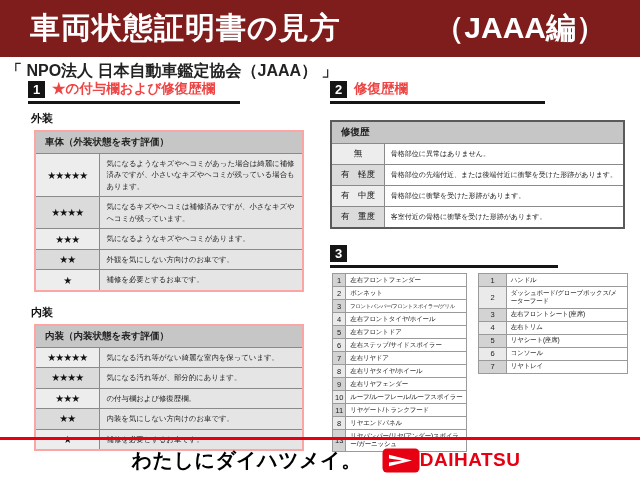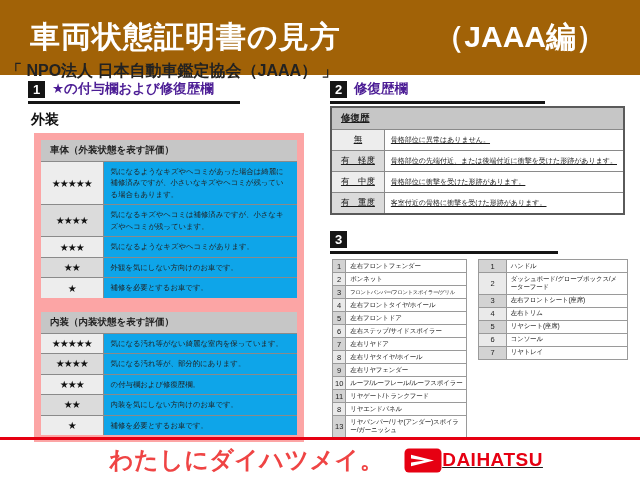--- a/index.html
+++ b/index.html
@@ -2,53 +2,53 @@
 <html><head>
 <meta charset="utf-8">
 <style>
   html,body{margin:0;padding:0;}
   body{
     width:640px;height:480px;position:relative;overflow:hidden;
     background:#ffffff;font-family:"Liberation Sans","DejaVu Sans",sans-serif;
     color:#1c1c1c;
   }
   
-  .banner{position:absolute;top:0;left:0;width:640px;height:75px;background:#a16207;
+  .banner{position:absolute;top:0;left:0;width:640px;height:57px;background:#7f1d1d;
     display:flex;align-items:center;}
   .banner-title{color:#fff;font-weight:bold;font-size:30px;margin-left:30px;letter-spacing:1px;}
   .banner-edition{color:#fff;font-weight:bold;font-size:30px;margin-left:auto;margin-right:34px;}
   
   .subtitle{position:absolute;top:61px;left:6px;font-size:16px;font-weight:bold;color:#222;}
   
   .sec-header{display:flex;align-items:center;gap:7px;border-bottom:3px solid #151515;
     padding-bottom:3px;}
   .sec-num{width:17px;height:17px;background:#151515;color:#fff;font-weight:bold;font-size:13px;
     display:flex;align-items:center;justify-content:center;flex:0 0 17px;}
-  .sec-title{font-weight:bold;font-size:13.5px;color:#4c1d95;white-space:nowrap;}
+  .sec-title{font-weight:bold;font-size:13.5px;color:#ef4444;white-space:nowrap;font-family:Liberation Serif, serif;}
   
   .col-left{position:absolute;left:28px;top:80px;width:278px;}
   .col-right{position:absolute;left:330px;top:80px;width:298px;}
   .col-left .sec-header{width:212px;}
   .col-right .sec-header.s2{width:215px;}
   .col-right .sec-header.s3{width:228px;margin-top:16px;}
-  .sub-label{font-weight:bold;font-size:14px;margin:7px 0 4px 3px;color:#111;}
+  .sub-label{font-weight:bold;font-size:11px;margin:7px 0 4px 3px;color:#111;}
   
   table{border-collapse:collapse;}
-  .rating{width:270px;margin-left:6px;border:7px solid #fca5a5;}
+  .rating{width:270px;margin-left:6px;border:2px solid #fca5a5;}
   .rating th,.rating td{border:1px solid #8a8a8a;}
   .rating thead th{background:#c6c6c6;font-size:9.5px;text-align:left;padding:4px 9px;
     font-weight:bold;color:#222;}
   .rating .stars{width:60px;text-align:center;font-size:10px;letter-spacing:-1px;padding:2px;
     color:#111;}
-  .rating .desc{font-size:7.4px;padding:4px 7px;line-height:1.55;color:#222;background:#0ea5e9;
+  .rating .desc{font-size:7.4px;padding:4px 7px;line-height:1.55;color:#222;background:#e5e5e5;
     width:202px;}
   .rating tbody tr:nth-child(odd) .stars{background:#ededed;}
   .rating tbody tr:nth-child(even) .stars{background:#dbdbdb;}
   
-  .repair{width:295px;margin-top:2px;border:2px solid #5a5a5a;text-decoration:underline;}
+  .repair{width:295px;margin-top:16px;border:2px solid #5a5a5a;}
   .repair th,.repair td{border:1px solid #8a8a8a;}
   .repair thead th{background:#c6c6c6;font-size:9.5px;text-align:left;padding:4px 9px;
     font-weight:bold;color:#222;}
   .repair .rlabel{width:62px;text-align:center;font-size:8.5px;padding:4px 2px;color:#111;}
   .repair .rdesc{font-size:7px;padding:4px 6px;color:#222;white-space:nowrap;overflow:hidden;}
   .repair tbody tr:nth-child(odd) .rlabel{background:#ededed;}
   .repair tbody tr:nth-child(even) .rlabel{background:#dbdbdb;}
   
   .parts-wrap{display:flex;align-items:flex-start;margin-top:5px;}
   .parts{border:1.5px solid #777;}
@@ -62,22 +62,22 @@
   .parts-ext .pname{width:100px;}
   .parts-ext tr:nth-child(3) .pname{font-size:5.2px;}
   .parts-ext tr:nth-child(13) .pname{white-space:normal;line-height:1.3;padding:2px 4px;}
   .parts-int{width:152px;margin-left:11px;}
   .parts-int .pname{width:120px;}
   .parts-int tr:nth-child(2) .pname{white-space:normal;line-height:1.3;padding:2px 4px;}
   
   .bottom-rule{position:absolute;top:437px;left:0;width:640px;height:3px;background:#e60012;}
   .footer{position:absolute;top:444px;left:0;width:640px;height:32px;
     display:flex;align-items:center;justify-content:center;gap:20px;}
-  .slogan{font-size:24px;font-weight:bold;color:#ef4444;letter-spacing:0.5px;margin-left:12px;}
-  .logo{display:flex;align-items:center;gap:0;text-decoration:underline;}
+  .slogan{font-size:20px;font-weight:bold;color:#000000;letter-spacing:0.5px;margin-left:12px;}
+  .logo{display:flex;align-items:center;gap:0;}
   .logo-text{color:#e60012;font-weight:bold;font-size:19px;letter-spacing:0.5px;}
 </style>
 </head>
 <body>
 
 <div class="banner">
   <span class="banner-title">車両状態証明書の見方</span>
   <span class="banner-edition">（JAAA編）</span>
 </div>
 
@@ -115,20 +115,21 @@
         <td class="stars">★★</td>
         <td class="desc">外観を気にしない方向けのお車です。</td>
       </tr>
       <tr>
         <td class="stars">★</td>
         <td class="desc">補修を必要とするお車です。</td>
       </tr>
     </tbody>
   </table>
 
+  <div class="sub-label" style="margin-top:13px;">内装</div>
 
   <table class="rating">
     <thead>
       <tr>
           <th colspan="2">内装（内装状態を表す評価）</th>
         </tr>
     </thead>
     <tbody>
       <tr>
         <td class="stars">★★★★★</td>

